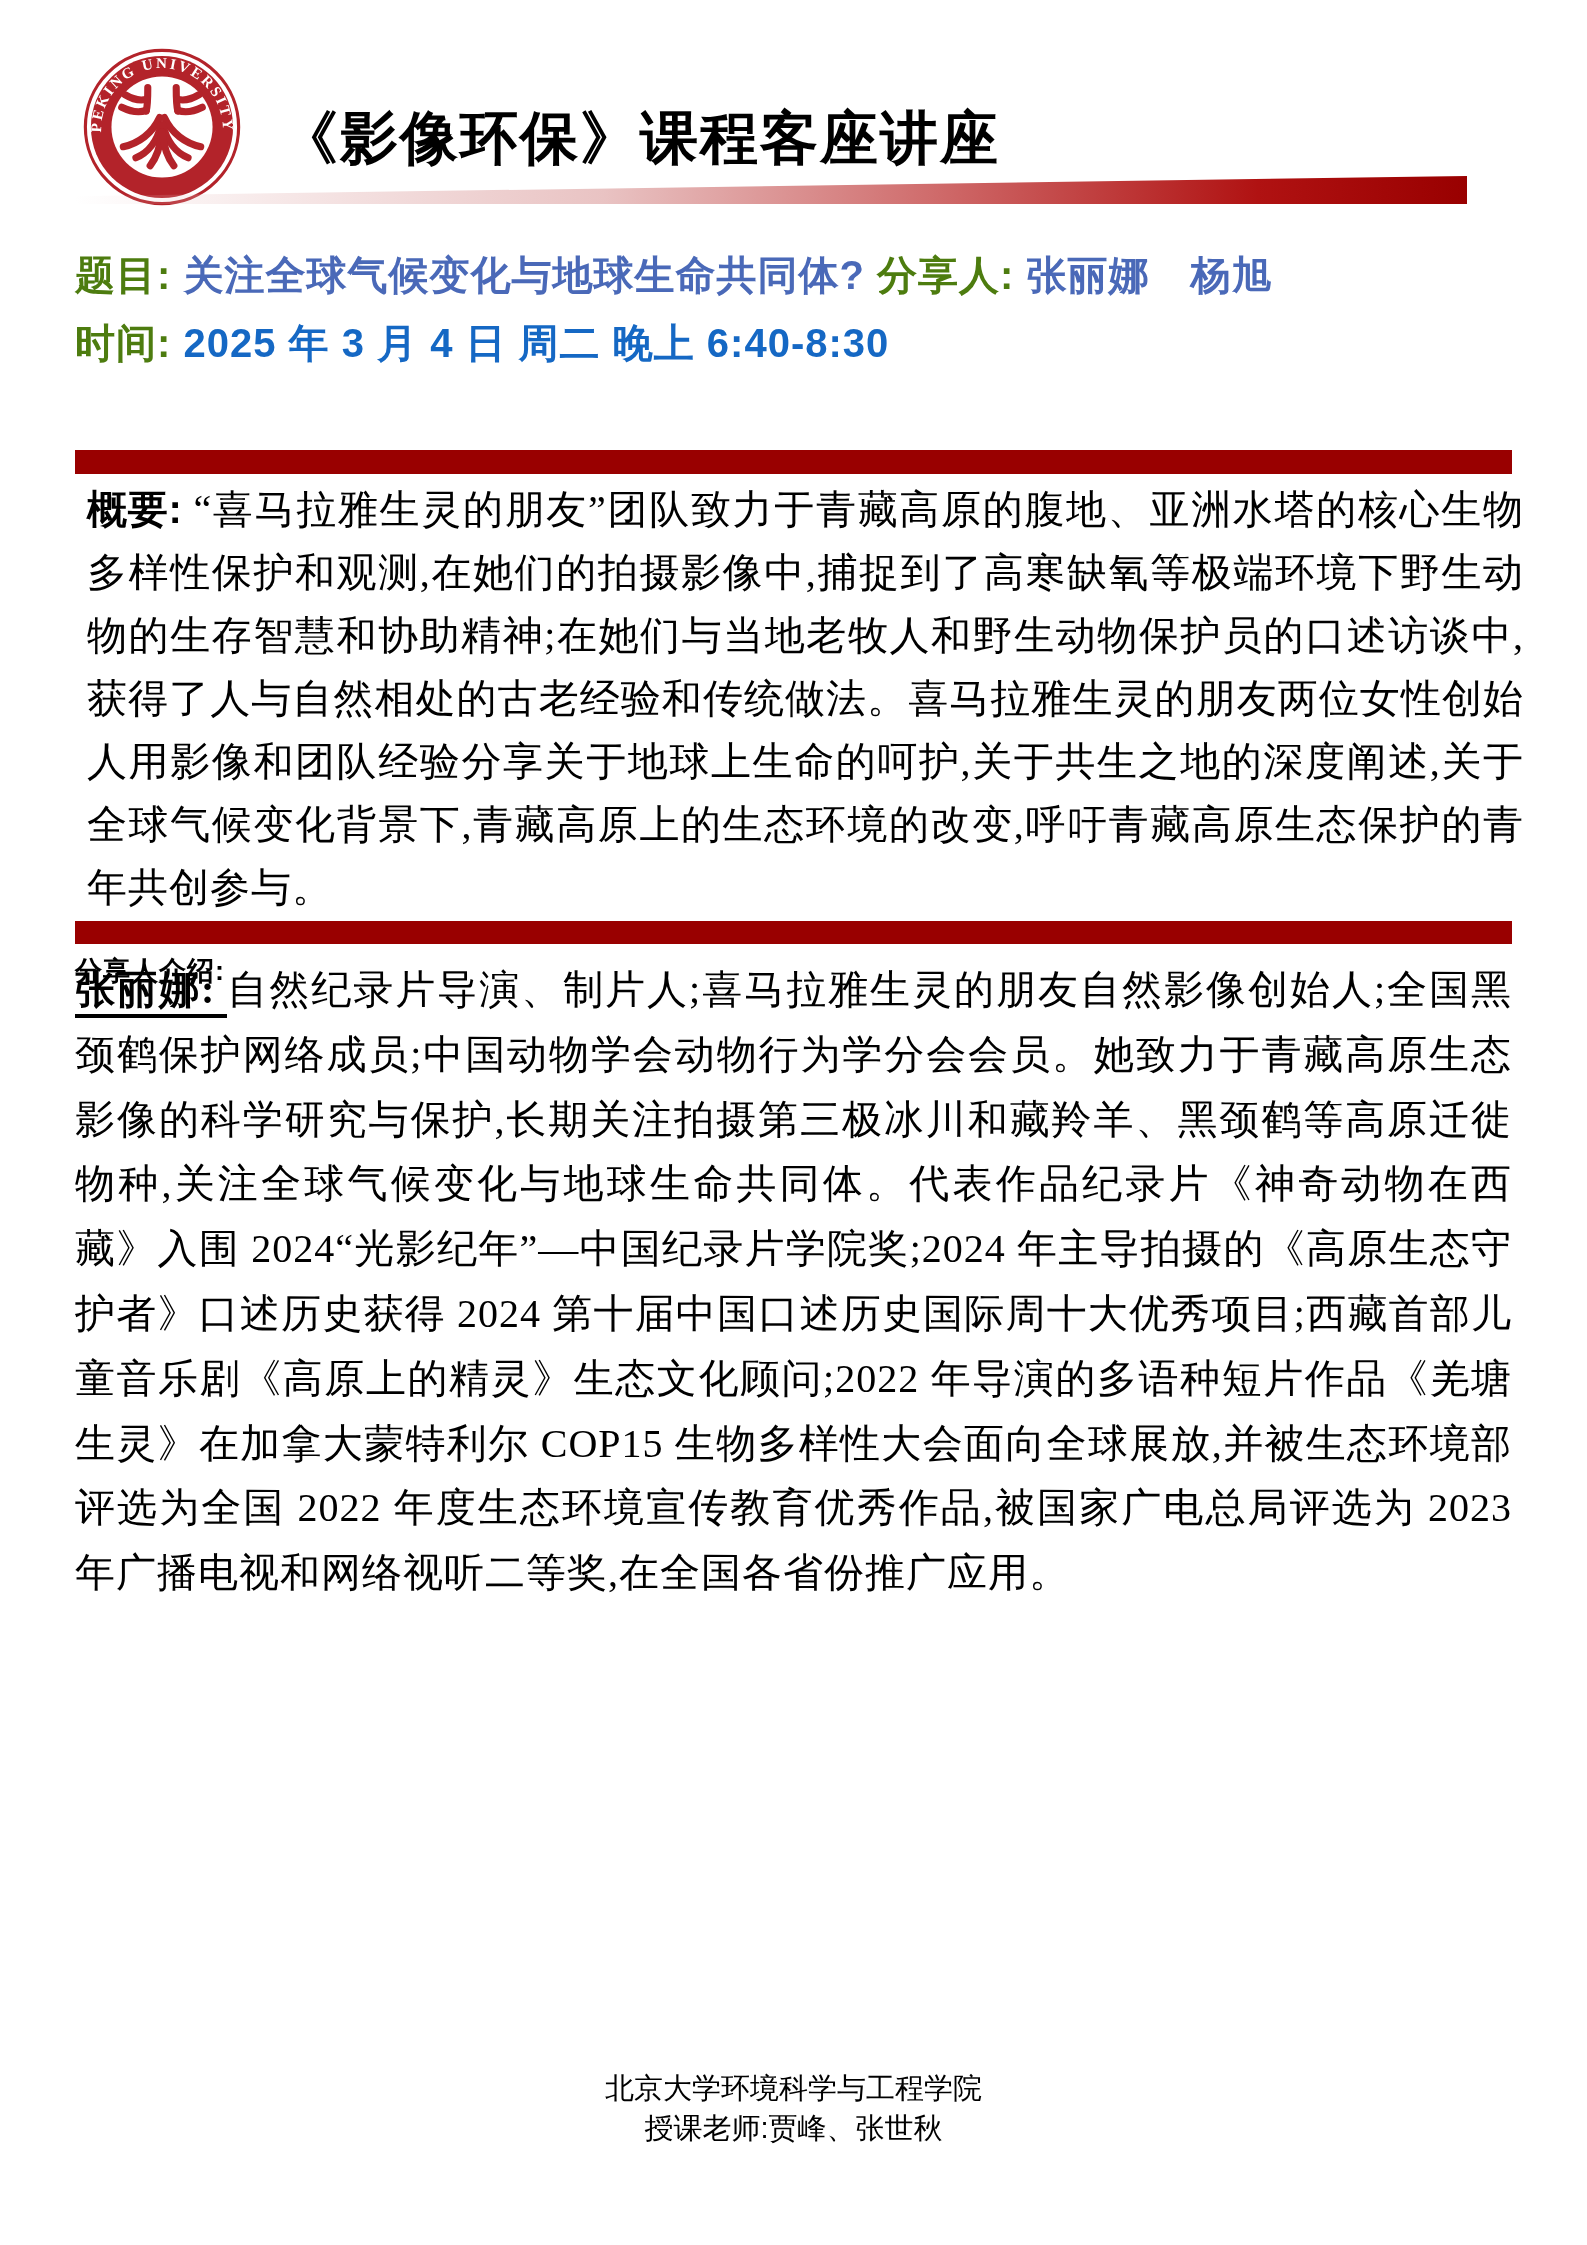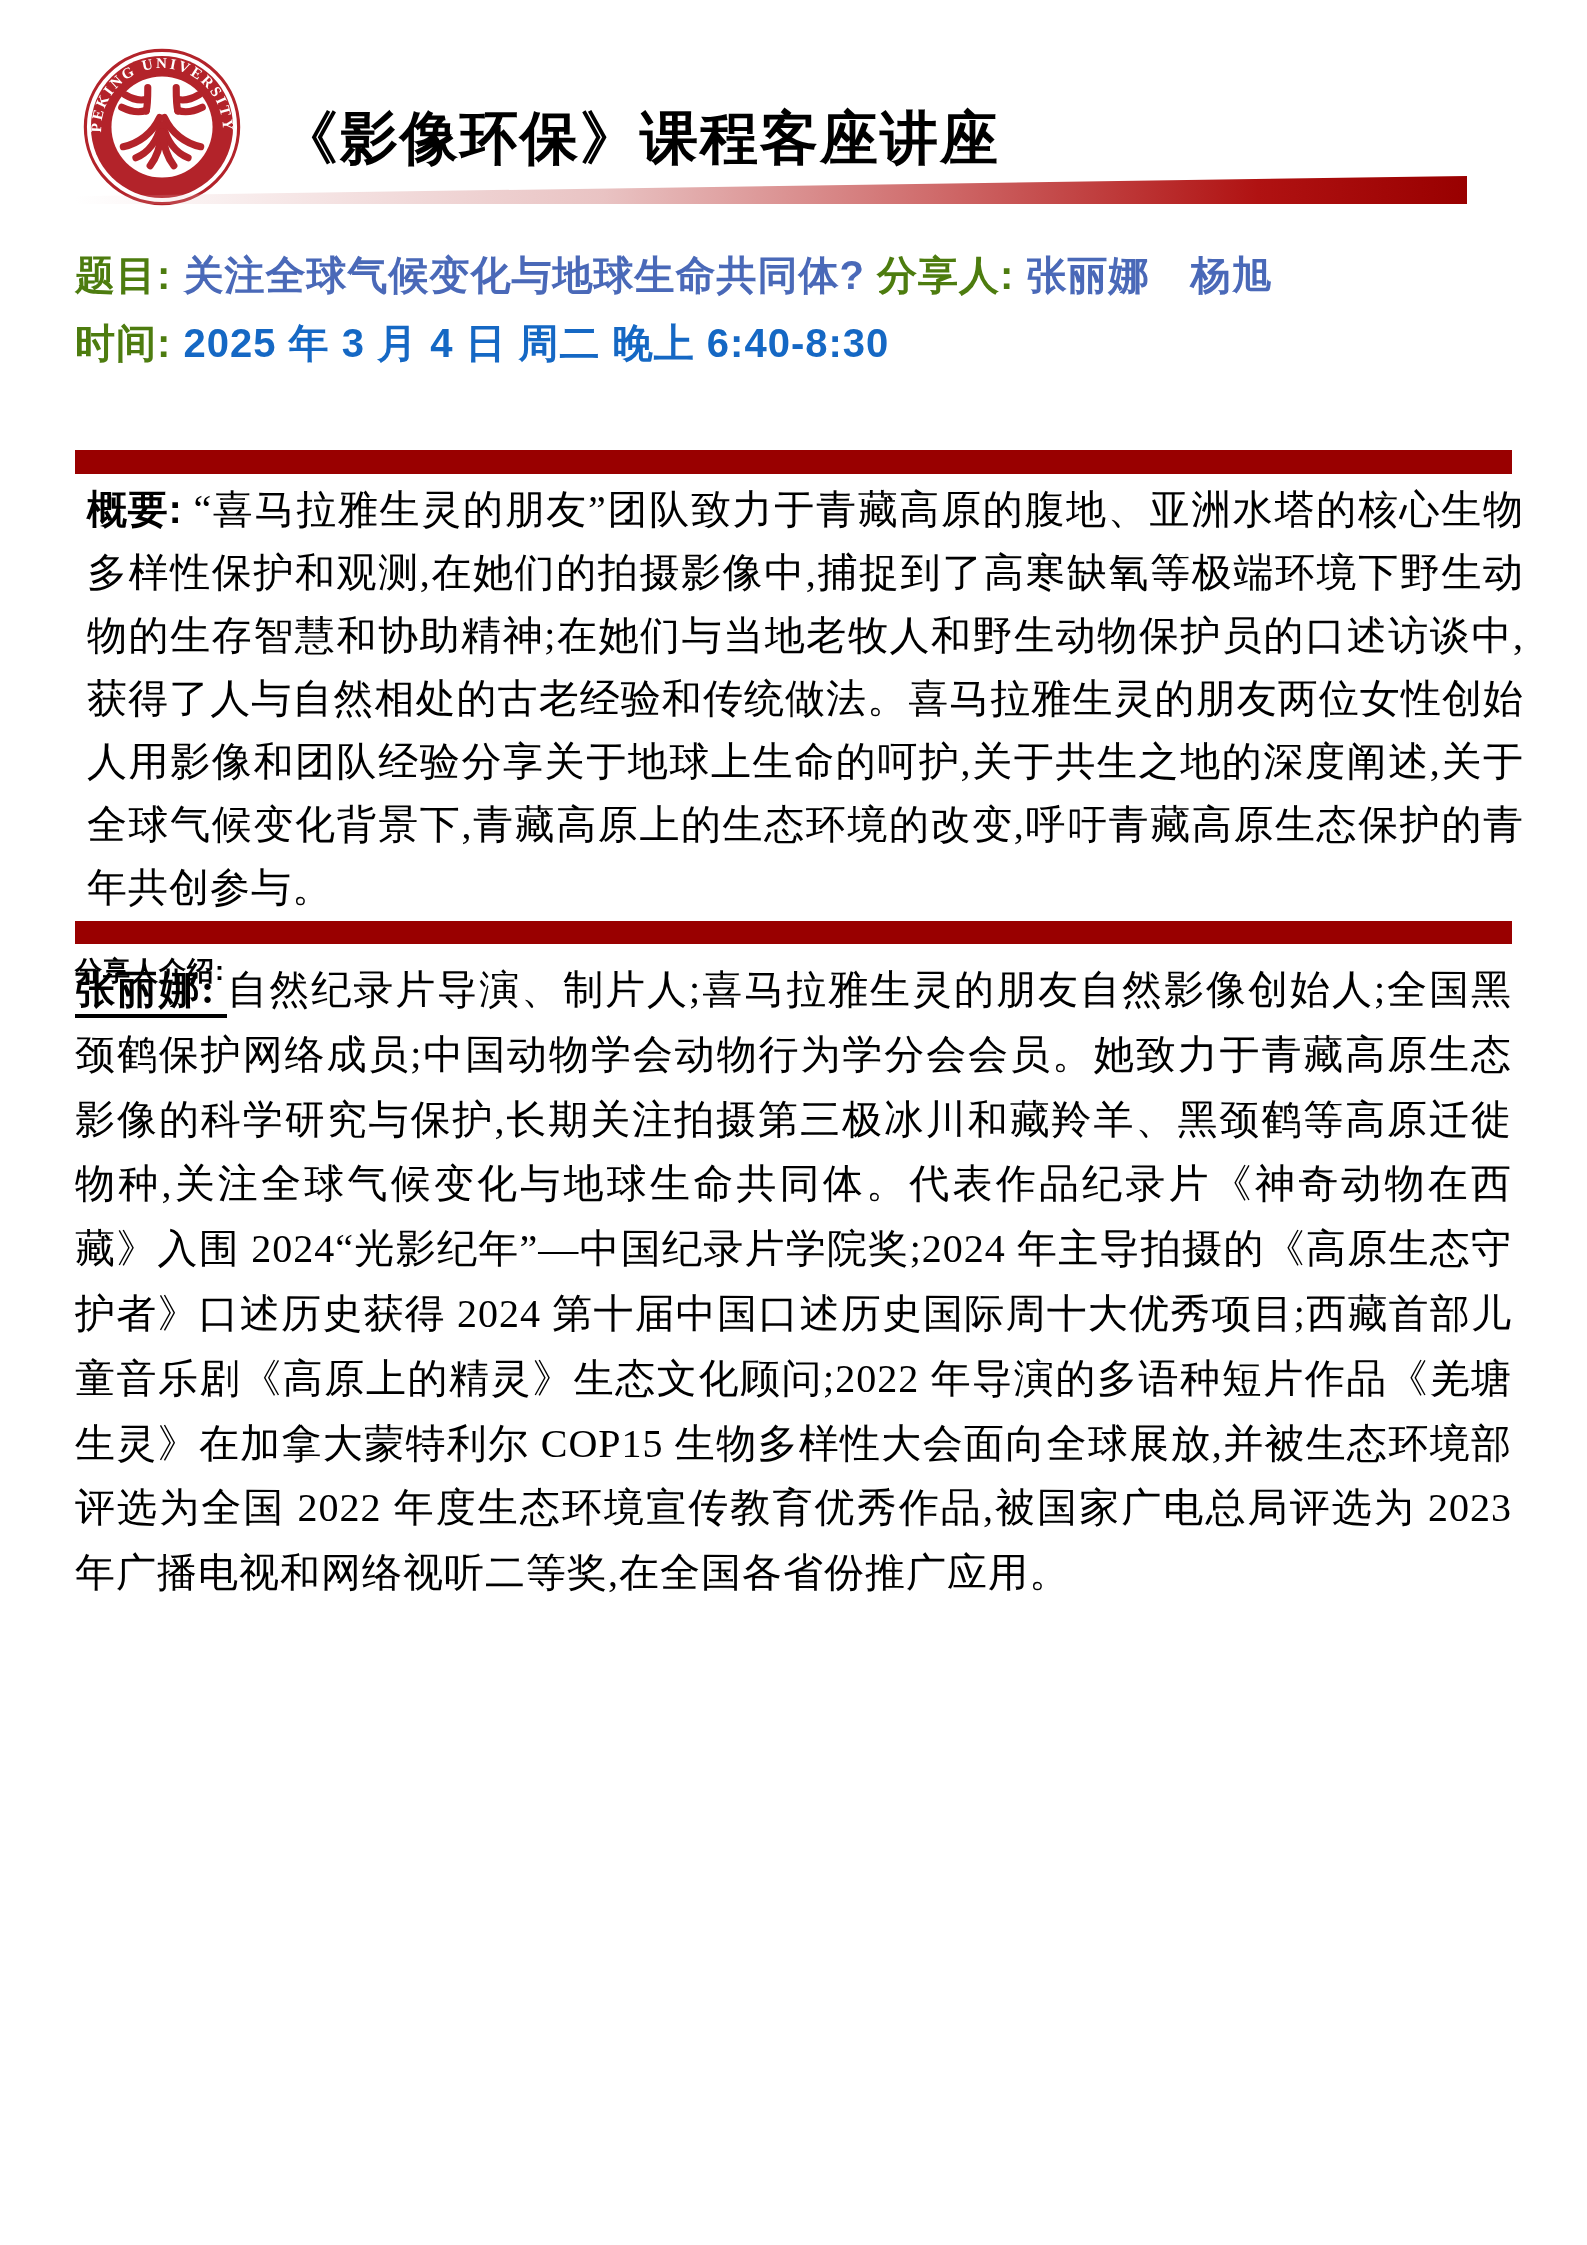--- a/index.html
+++ b/index.html
@@ -133,14 +133,18 @@
   <div class="red-bar bar-3"></div>
 
   <div class="speakers-heading">分享人介绍:</div>
 
   <div class="para para-speaker1">
     <span class="name-underline">张丽娜: </span>
     <span> 自然纪录片导演、制片人;喜马拉雅生灵的朋友自然影像创始人;全国黑颈鹤保护网络成员;中国动物学会动物行为学分会会员。她致力于青藏高原生态影像的科学研究与保护,长期关注拍摄第三极冰川和藏羚羊、黑颈鹤等高原迁徙物种,关注全球气候变化与地球生命共同体。代表作品纪录片《神奇动物在西藏》入围 2024“光影纪年”—中国纪录片学院奖;2024 年主导拍摄的《高原生态守护者》口述历史获得 2024 第十届中国口述历史国际周十大优秀项目;西藏首部儿童音乐剧《高原上的精灵》生态文化顾问;2022 年导演的多语种短片作品《羌塘生灵》在加拿大蒙特利尔 COP15 生物多样性大会面向全球展放,并被生态环境部评选为全国 2022 年度生态环境宣传教育优秀作品,被国家广电总局评选为 2023 年广播电视和网络视听二等奖,在全国各省份推广应用。</span>
   </div>
 
 
+  <div class="footer">
+    <div class="footer-line">北京大学环境科学与工程学院</div>
+    <div class="footer-line">授课老师:贾峰、张世秋</div>
+  </div>
 
 </div>
 
 </body></html>

